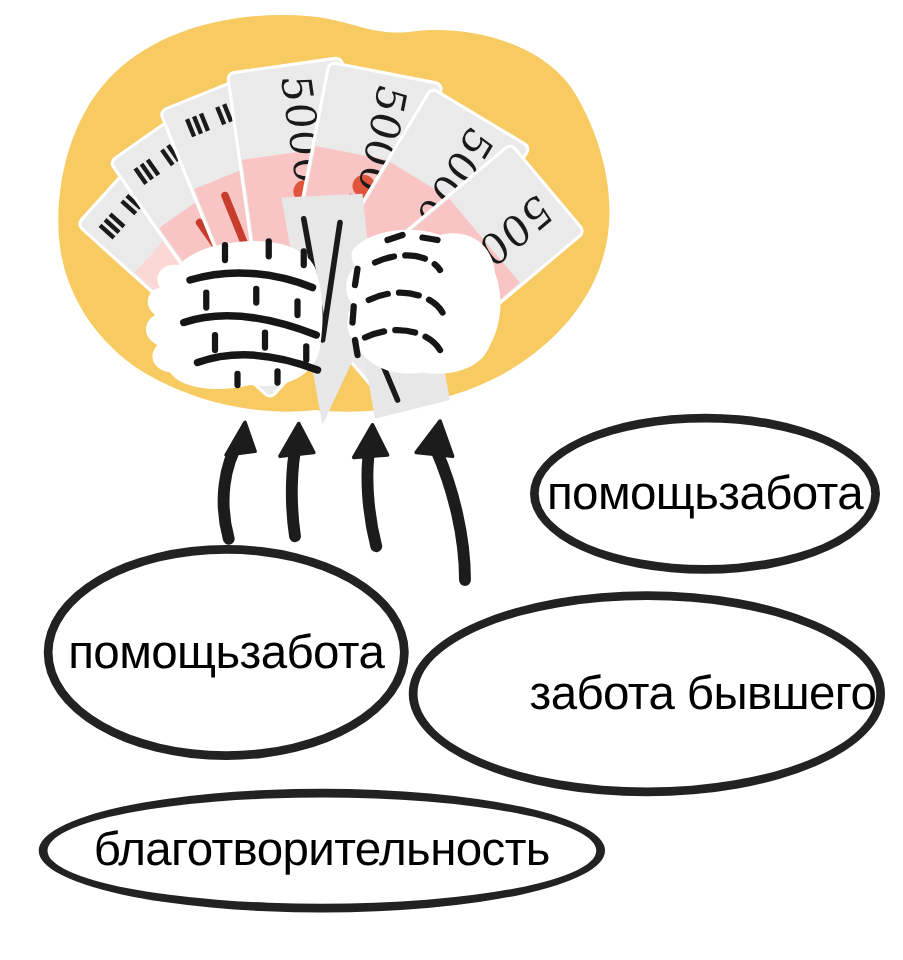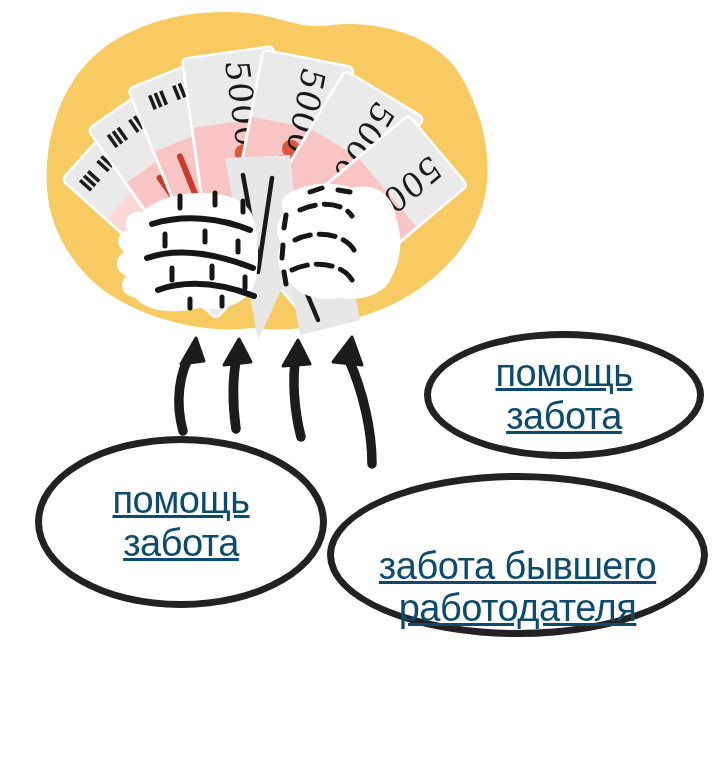--- a/index.html
+++ b/index.html
@@ -4,22 +4,22 @@
 <style>
   html,body{margin:0;padding:0;background:#ffffff;}
   .stage{
     position:relative;width:722px;height:768px;background:#ffffff;
     font-family:"Liberation Sans",sans-serif;overflow:hidden;
   }
   .illustration{position:absolute;left:0;top:0;}
   .bubble{
     position:absolute;box-sizing:border-box;
     border:7px solid #222222;border-radius:50%;
-    display:flex;flex-direction:column;align-items:center;justify-content:center;
-    text-align:center;color:#0c4a6e;background:#ffffff00;text-decoration:underline;
+    display:flex;flex-direction:row;align-items:center;justify-content:center;
+    text-align:center;color:#000000;background:#ffffff00;
   }
   .bubble .ln{display:block;font-size:38px;line-height:1.12;letter-spacing:-0.5px;}
   
   .note-paper{fill:#EAEAEA;stroke:#ffffff;stroke-width:2.5;}
   .note-pink{fill:#F9C5C4;}
   .note-pink-light{fill:#FBD8D6;}
   .note-red{fill:#E0563D;}
   .note-darkred{fill:#C83C2D;}
   .ink{fill:#1a1a1a;}
   .hand{fill:#ffffff;}
@@ -202,17 +202,19 @@
     <span class="ln">забота</span>
   </div>
 
   <div class="bubble" style="left:35px;top:436px;width:292px;height:172px;">
     <span class="ln">помощь</span>
     <span class="ln">забота</span>
   </div>
 
   <div class="bubble" style="left:327px;top:473px;width:381px;height:164px;justify-content:flex-end;">
     <span class="ln">забота бывшего</span>
-    <span class="ln">работодателя</span>
-  </div>
-
+  </div>
+
+  <div class="bubble" style="left:31px;top:631px;width:453px;height:99px;">
+    <span class="ln">благотворительность</span>
+  </div>
 
 </div>
 
 </body></html>

